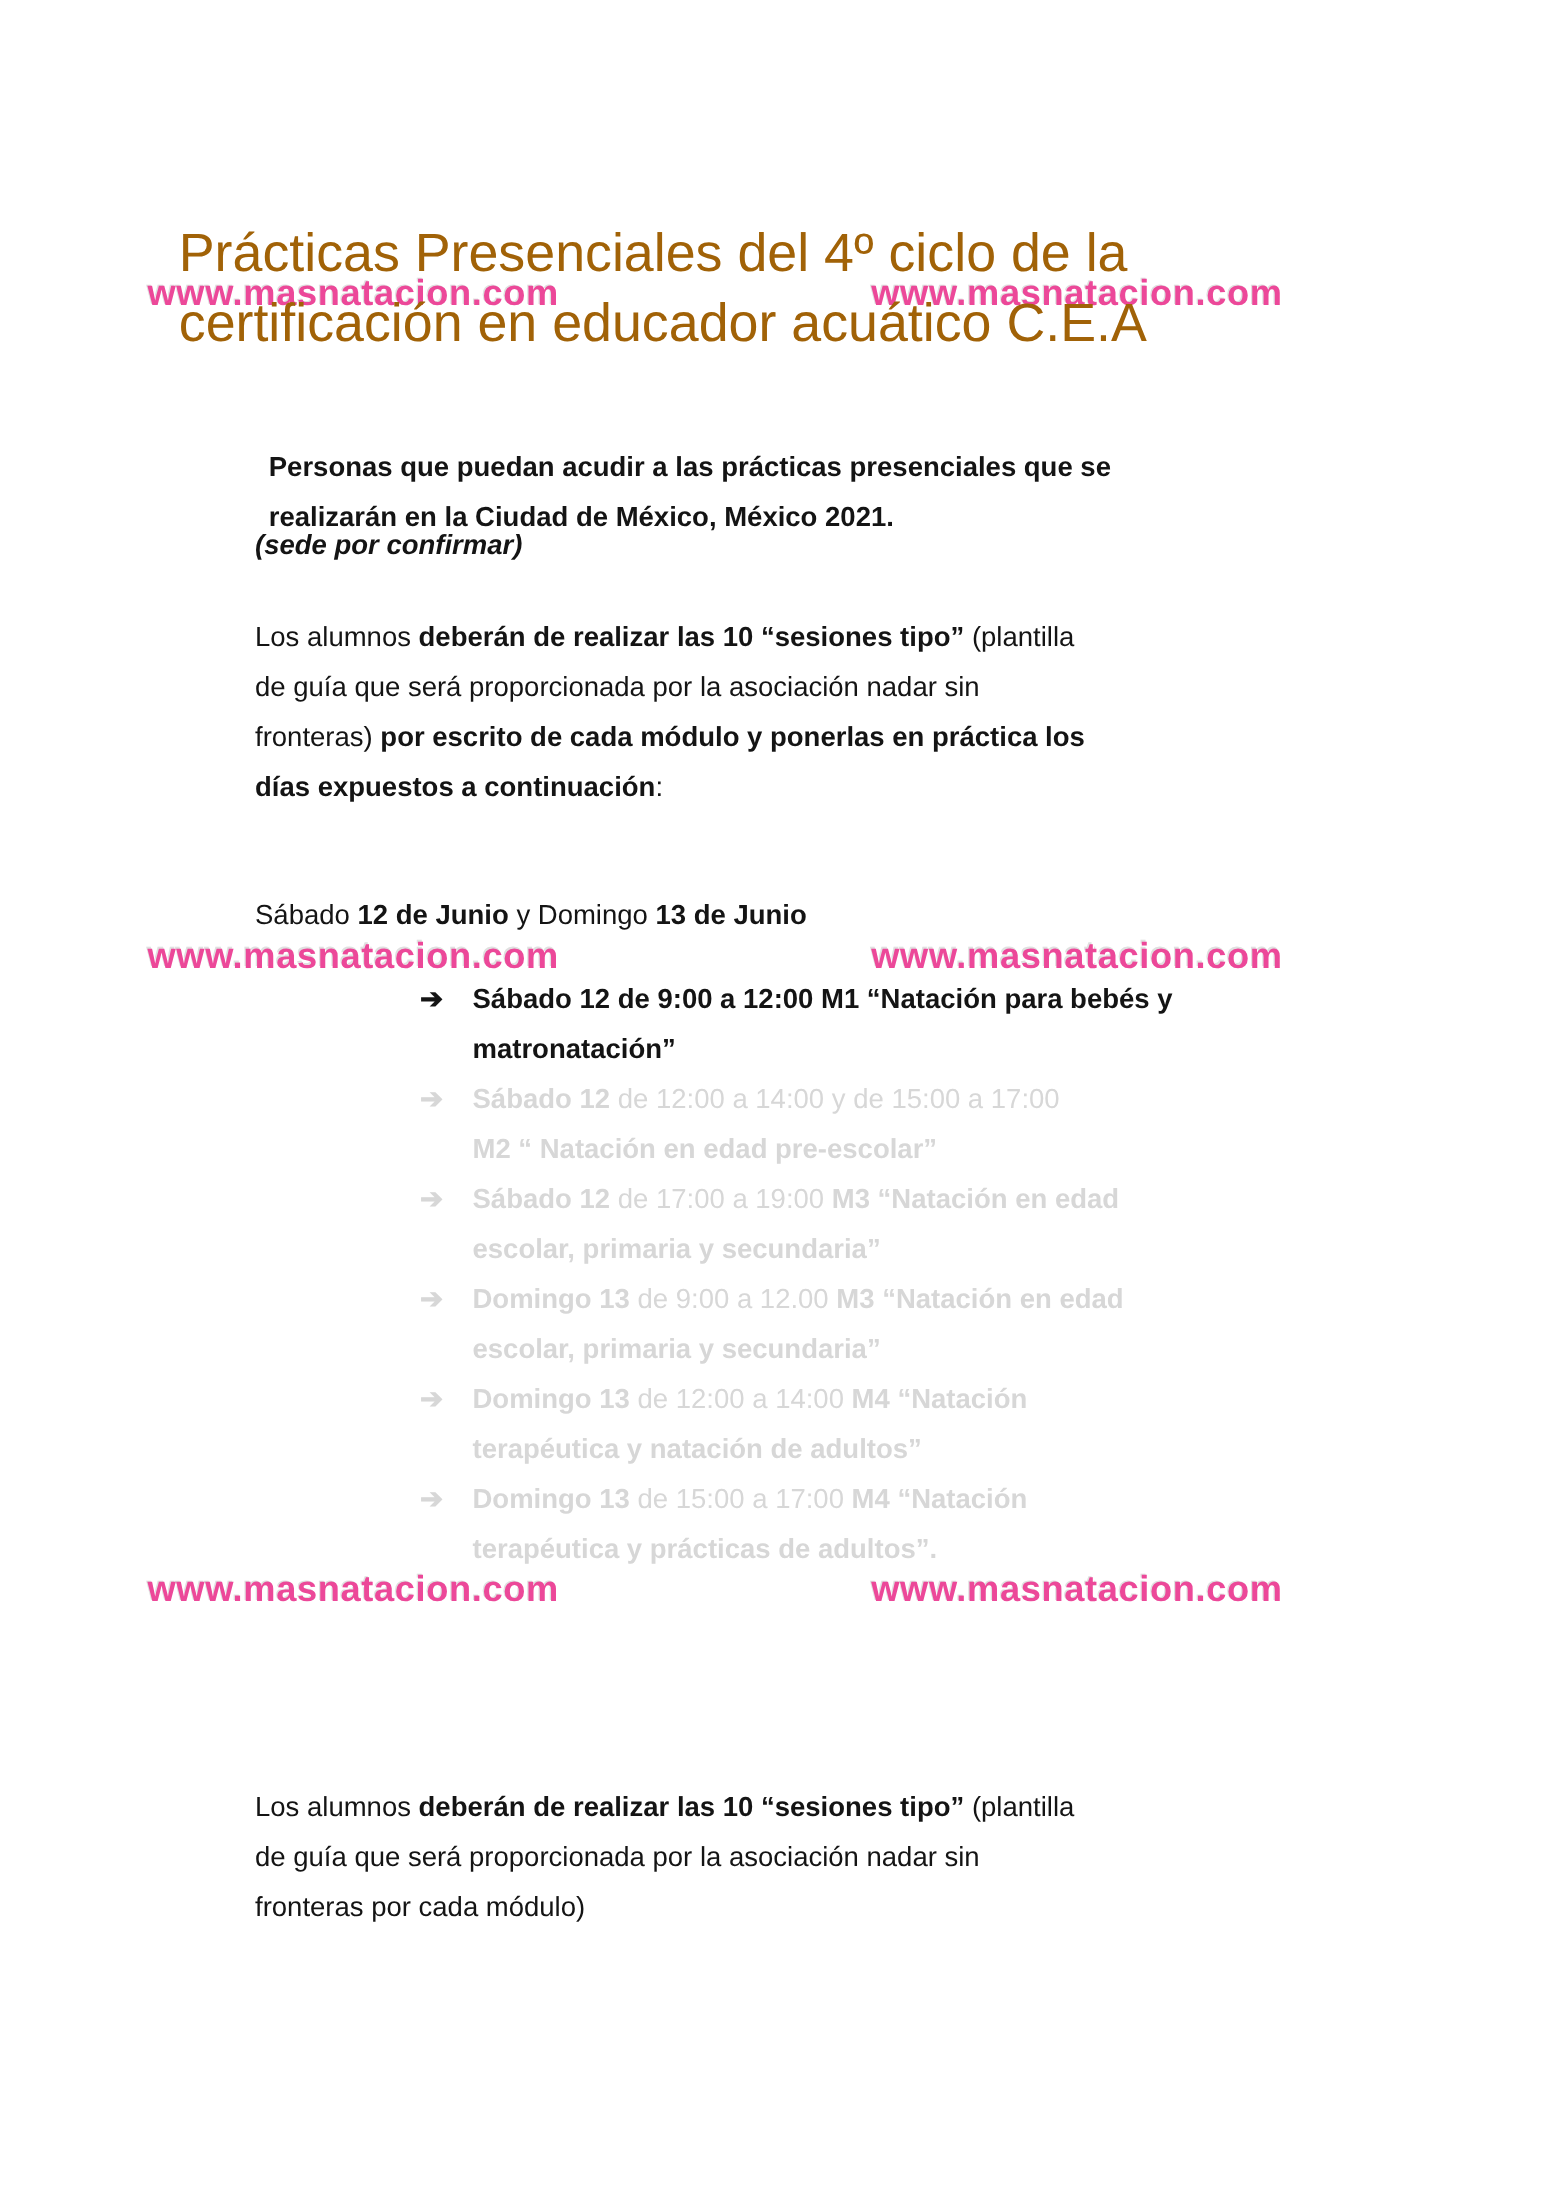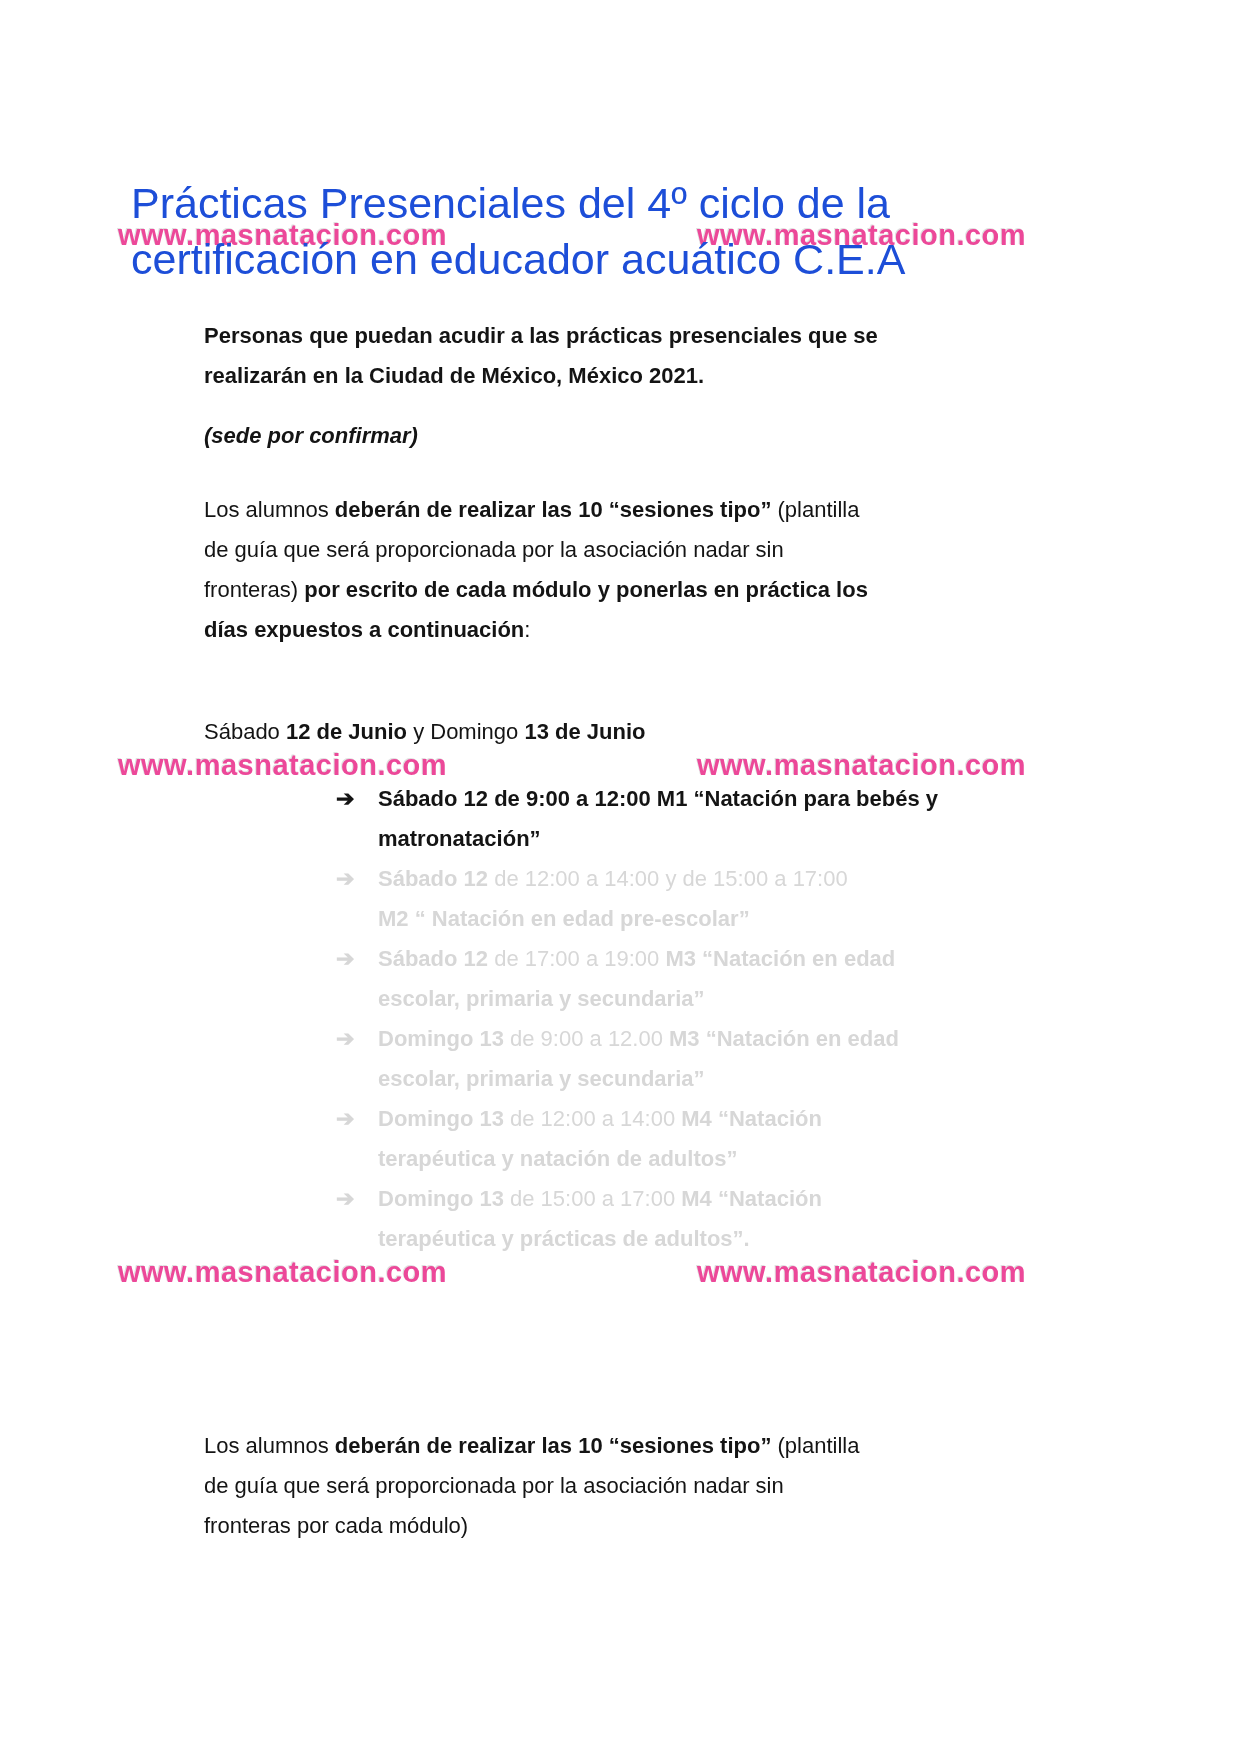--- a/index.html
+++ b/index.html
@@ -6,30 +6,30 @@
   .page{
     position:relative;
     width:1242px;height:1754px;
     background:#ffffff;
     font-family:"Liberation Sans", sans-serif;
     color:#141414;
     overflow:hidden;
   }
   .b{font-weight:700;}
   .doc-title{
-    position:absolute;left:131px;top:146px;width:1000px;
-    font-size:43px;line-height:56px;font-weight:400;color:#1d4ed8;
+    position:absolute;left:143px;top:146px;width:1000px;
+    font-size:43px;line-height:56px;font-weight:400;color:#a16207;
     z-index:2;
   }
   .block{
     position:absolute;left:204px;width:920px;
     font-size:22px;line-height:40px;
     z-index:2;
   }
-  .intro-heading{top:316px;font-weight:700;}
+  .intro-heading{top:354px;font-weight:700;margin-left:11px;}
   .intro-note{top:416px;font-style:italic;font-weight:700;}
   .instructions{top:490px;}
   .dates-line{top:712px;}
   .abroad-heading{top:1303px;font-weight:700;}
   .abroad-para{top:1426px;}
   ul.agenda{
     position:absolute;left:336px;top:779px;width:730px;
     margin:0;padding:0;list-style:none;
     font-size:22px;line-height:40px;
     z-index:2;

